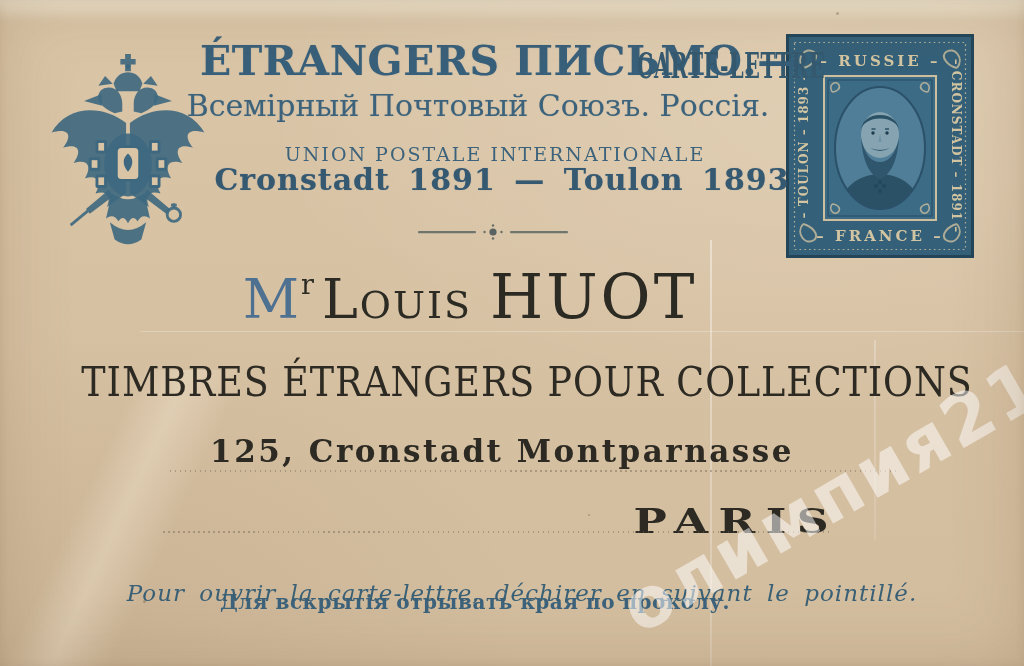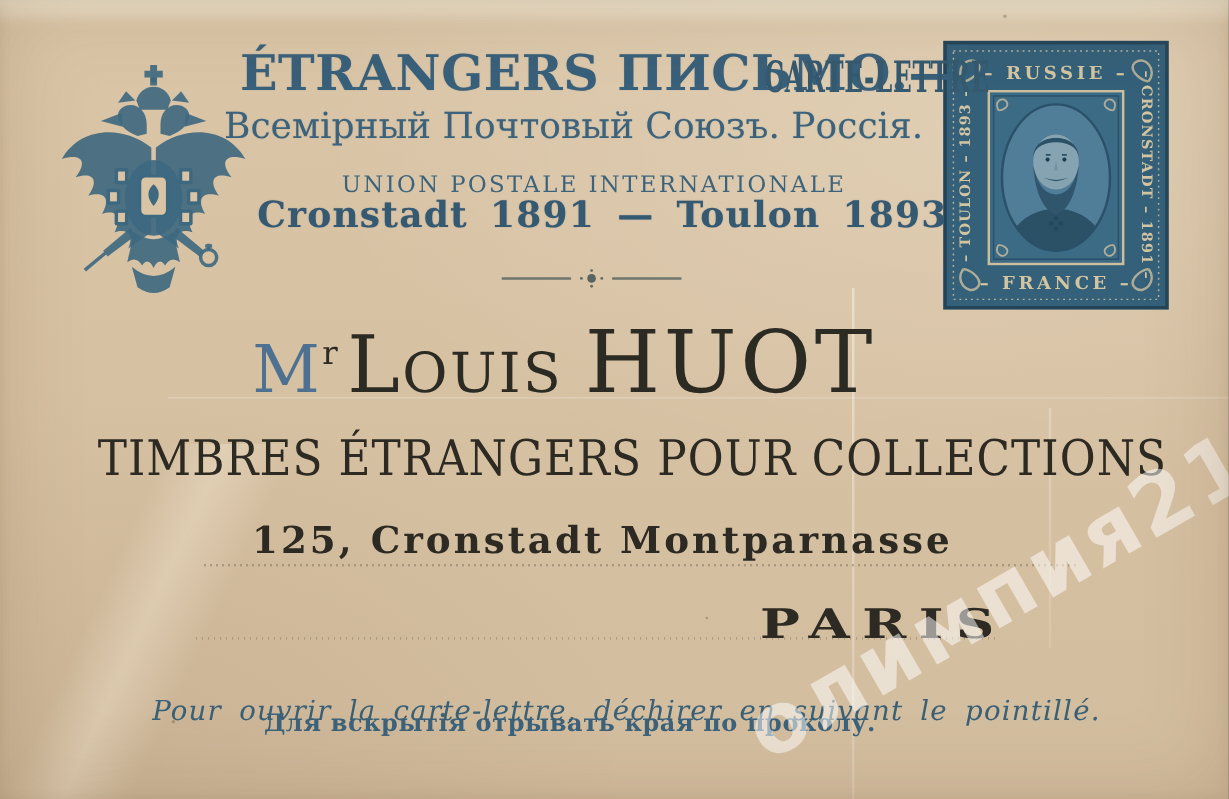--- a/index.html
+++ b/index.html
@@ -22,22 +22,22 @@
   
   .l1cyr{left:200px;top:37px;font-size:41px;font-weight:bold;color:#39607a;letter-spacing:0.5px;text-shadow:0 0 1px rgba(57,96,122,0.35);}
   .l1fr{left:637px;top:44px;font-size:36px;font-weight:bold;color:#35596f;transform:scaleX(0.57);transform-origin:0 0;letter-spacing:1px;}
   .l2{left:0;top:91px;width:956px;font-size:30px;color:#3c637b;text-shadow:0 0 1px rgba(60,99,123,0.3);}
   .l3{left:0;top:145px;width:990px;font-size:19px;color:#3c637b;letter-spacing:2px;}
   .l4{left:0;top:165px;width:1004px;font-size:30px;font-weight:bold;color:#365972;word-spacing:7px;letter-spacing:1px;text-shadow:0 0 1px rgba(54,89,114,0.4);}
   
   .nameline{left:0;top:266px;width:940px;white-space:nowrap;color:#2b2a23;}
   .mr{font-size:55px;color:#4e7191;}
   .sup{font-size:27px;position:relative;top:-24px;margin:0 8px 0 2px;color:#2b2a23;}
-  .first{font-size:66px;font-variant:small-caps;letter-spacing:2px;text-align:center;}
-  .last{font-size:72px;margin-left:18px;letter-spacing:3px;}
+  .first{font-size:54px;font-variant:small-caps;letter-spacing:2px;text-align:center;}
+  .last{font-size:61px;margin-left:18px;letter-spacing:3px;}
   .timbres{left:0;top:362px;width:1054px;font-size:41px;color:#2c2a22;letter-spacing:1px;transform:scaleX(0.89);transform-origin:center;}
   .street{left:0;top:436px;width:1004px;font-size:31px;font-weight:bold;color:#2c2a22;letter-spacing:2.5px;}
   .dotl{height:2px;opacity:0.75;background-image:repeating-linear-gradient(90deg,rgba(105,95,78,0.55) 0 1.5px,transparent 1.5px 5px);}
   .paris{left:631px;top:504px;width:200px;font-size:34px;font-weight:bold;color:#2c2a22;letter-spacing:8px;transform:scaleX(1.3);transform-origin:center;text-indent:8px;}
   .ru{left:0;top:552px;width:950px;font-size:20px;font-weight:bold;color:#3c637b;letter-spacing:0.5px;margin-top:40px;}
   .fr2{left:0;top:582px;width:1044px;font-size:23px;font-style:italic;color:#3a6076;letter-spacing:1px;word-spacing:6px;}
   .watermark{
     left:648px;top:568px;transform:rotate(-30deg);transform-origin:0 100%;
     font-family:"DejaVu Sans","Liberation Sans",sans-serif;font-weight:bold;
     font-size:70px;letter-spacing:3px;color:rgba(255,255,255,0.52);white-space:nowrap;

